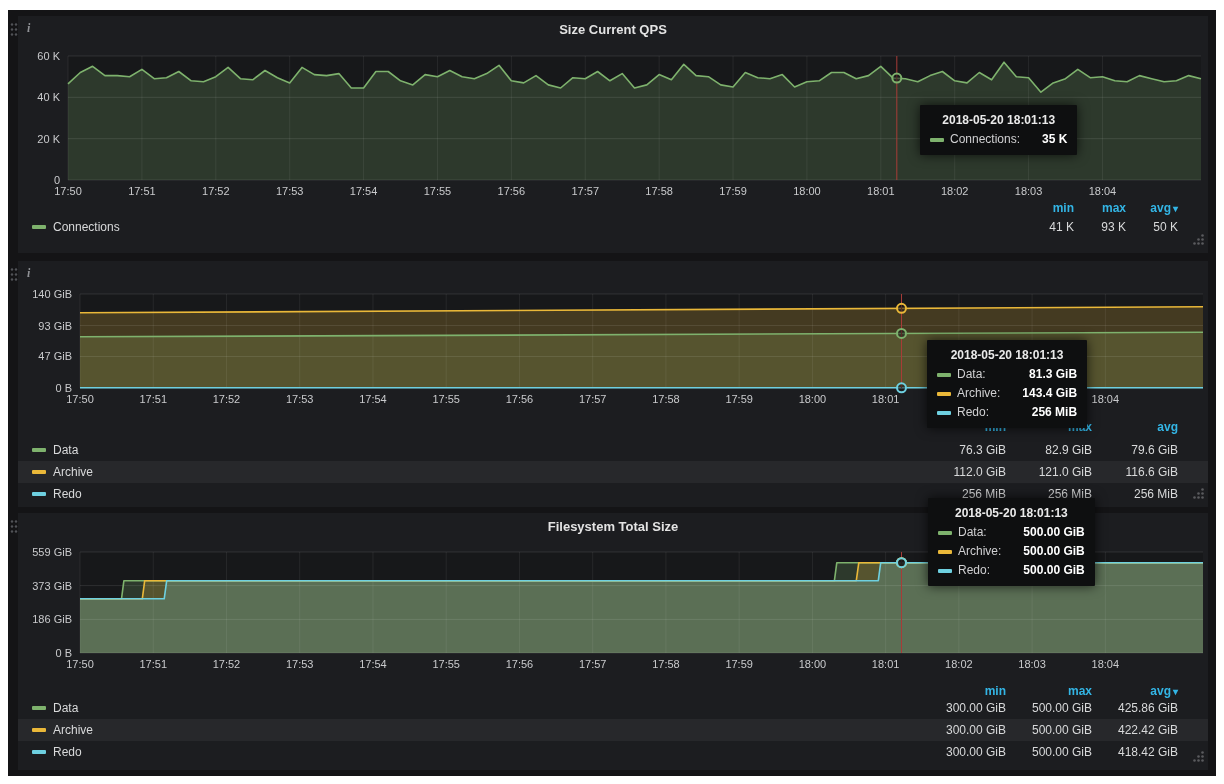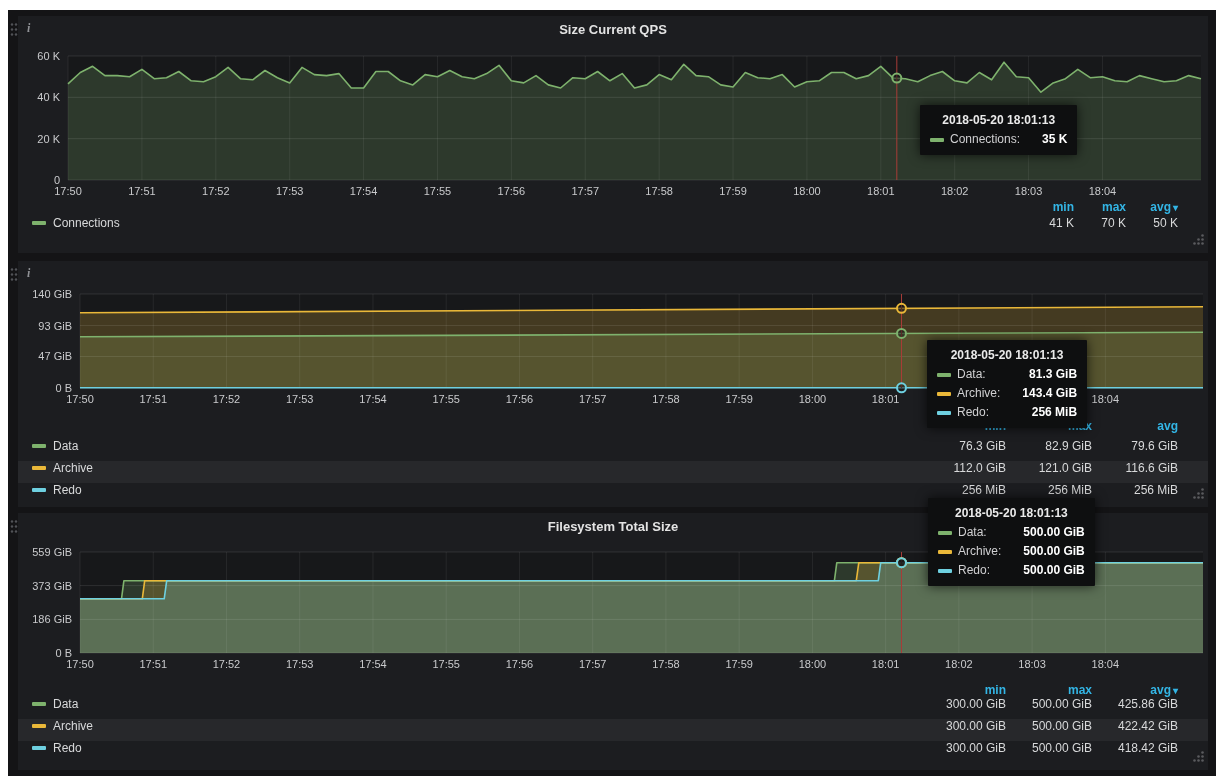--- a/index.html
+++ b/index.html
@@ -8,21 +8,21 @@
   .dashboard{position:absolute;left:8px;top:10px;width:1208px;height:766px;background:#141416;}
   .panel{position:absolute;left:10px;width:1190px;background:#1c1d20;}
   .panel-title{position:absolute;top:6px;left:0;width:100%;text-align:center;
        font-size:13px;font-weight:bold;color:#e3e3e3;cursor:pointer;z-index:3;}
   .info-icon{position:absolute;top:5px;left:9px;font-family:"Liberation Serif",serif;
        font-style:italic;font-weight:bold;font-size:12px;color:#909296;z-index:3;}
   .drag-handle{position:absolute;left:-8px;top:6px;z-index:3;cursor:move;}
   svg.chart{position:absolute;left:0;top:0;}
   svg.chart text{font-family:"Liberation Sans",sans-serif;}
   
-  .lrow{position:absolute;left:0;width:100%;height:22px;display:flex;align-items:flex-start;
+  .lrow{position:absolute;left:0;width:100%;height:22px;display:flex;align-items:center;
        font-size:12px;color:#d8d9da;padding:0 30px 0 14px;box-sizing:border-box;z-index:2;}
   .lrow.hdr-row{height:15px;}
   .lrow.zebra{background:rgba(255,255,255,0.05);}
   .lspacer{flex:1;}
   .lname{flex:1;display:flex;align-items:center;gap:7px;cursor:pointer;}
   .lval{width:86px;text-align:right;white-space:nowrap;}
   .lval.sm{width:52px;}
   .lval.hdr{color:#33b5e5;font-weight:bold;cursor:pointer;}
   .dash{display:inline-block;width:14px;height:4px;border-radius:1px;flex:none;}
   .caret{font-size:10px;margin-left:2px;}
@@ -104,21 +104,21 @@
       <span class="lval sm hdr">min</span>
       <span class="lval sm hdr">max</span>
       <span class="lval sm hdr"><span>avg</span><span class="caret">▾</span></span>
     </div>
     <div class="lrow" style="top:200px;">
       <span class="lname">
         <i class="dash" style="background-color: rgb(126, 178, 109);"></i>
         <span>Connections</span>
       </span>
       <span class="lval sm">41 K</span>
-      <span class="lval sm">70 K</span>
+      <span class="lval sm">93 K</span>
       <span class="lval sm">50 K</span>
     </div>
     <span class="grip">
       <svg width="13" height="13">
           <g fill="#5a5b5e">
         <circle cx="10.5" cy="2.5" r="1.3"></circle>
             <circle cx="6.5" cy="6.5" r="1.3"></circle>
             <circle cx="10.5" cy="6.5" r="1.3"></circle>
         <circle cx="2.5" cy="10.5" r="1.3"></circle>
             <circle cx="6.5" cy="10.5" r="1.3"></circle>

